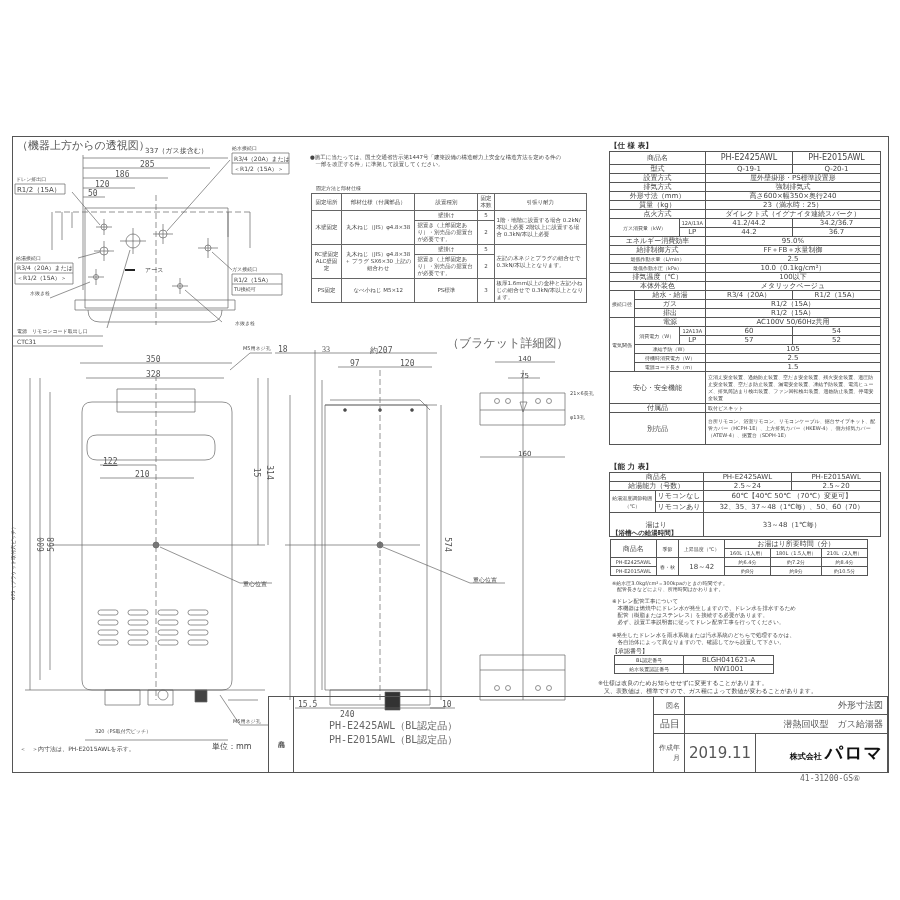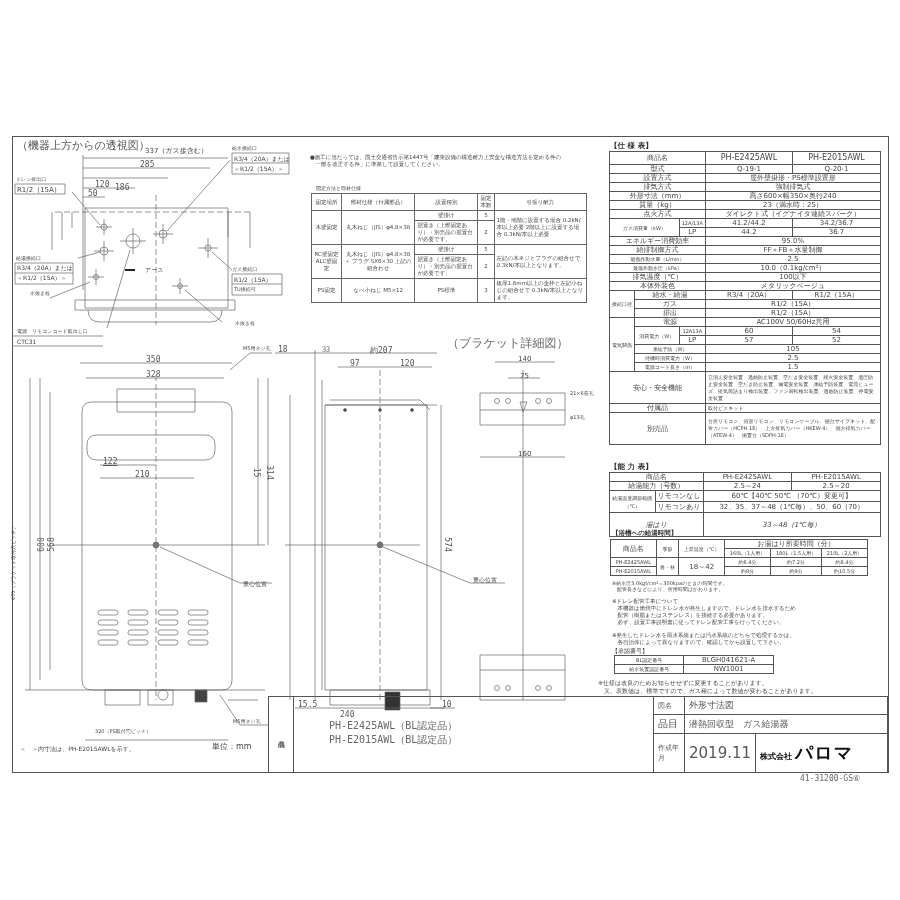--- a/index.html
+++ b/index.html
@@ -9,21 +9,21 @@
   .t{font-size:7px;white-space:nowrap;color:#444;}
   .tm{font-size:8px;white-space:nowrap;color:#555;font-family:"DejaVu Sans Mono",monospace;}
   table{border-collapse:collapse;}
   .spec td{border:1px solid #555;font-size:7px;line-height:8px;padding:0 2px;text-align:center;color:#444;white-space:nowrap;}
   .spec td.small{font-size:5px;}
   .spec td.ml{white-space:normal;text-align:left;font-size:5px;line-height:7px;}
   .fix td{border:1px solid #666;font-size:5.5px;line-height:7px;padding:1px 2px;text-align:center;color:#444;}
   .fix td.left{text-align:left;}
   .sect{font-size:7.5px;font-weight:bold;color:#333;}
   .note{font-size:6px;line-height:8px;color:#444;white-space:nowrap;}
-  .titleblk td{border:1.5px solid #555;font-size:9px;color:#555;text-align:left;padding:0 4px;}
+  .titleblk td{border:1.5px solid #555;font-size:9px;color:#555;text-align:right;padding:0 4px;}
   svg line, svg path, svg rect, svg circle, svg ellipse{vector-effect:non-scaling-stroke;}
 </style>
 </head>
 <body>
 
 <div class="sheet"></div>
 
 <div class="abs t" style="left:17px;top:138px;font-size:11px;color:#555;">（機器上方からの透視図）</div>
 
 <svg class="abs" style="left:0;top:0;" width="900" height="900">
@@ -176,21 +176,21 @@
     <line x1="480" y1="670" x2="565" y2="670"></line>
     <circle cx="497" cy="688" r="2.5"></circle>
       <circle cx="508" cy="688" r="2.5"></circle>
       <circle cx="538" cy="688" r="2.5"></circle>
       <circle cx="549" cy="688" r="2.5"></circle>
   </g>
 </svg>
 
 <div class="abs t" style="left:145px;top:146px;">337（ガス接含む）</div>
 <div class="abs tm" style="left:140px;top:160px;">285</div>
-<div class="abs tm" style="left:115px;top:170px;margin-top:13px;">186</div>
+<div class="abs tm" style="left:115px;top:170px;">186</div>
 <div class="abs tm" style="left:95px;top:180px;">120</div>
 <div class="abs tm" style="left:88px;top:189px;">50</div>
 <div class="abs t" style="left:16px;top:176px;font-size:5px;">ドレン排出口</div>
 <div class="abs t" style="left:17px;top:185px;">R1/2（15A）</div>
 <div class="abs t" style="left:232px;top:145px;font-size:5px;">給水接続口</div>
 <div class="abs t" style="left:234px;top:155px;font-size:6px;">R3/4（20A）または</div>
 <div class="abs t" style="left:234px;top:165px;font-size:6px;">＜R1/2（15A）＞</div>
 <div class="abs t" style="left:16px;top:255px;font-size:5px;">給湯接続口</div>
 <div class="abs t" style="left:17px;top:264px;font-size:6px;">R3/4（20A）または</div>
 <div class="abs t" style="left:17px;top:274px;font-size:6px;">＜R1/2（15A）＞</div>
@@ -436,21 +436,21 @@
       </tr>
   <tr style="height:11px;">
         <td rowspan="2" class="small" style="white-space:normal;">給湯温度調節範囲（℃）</td>
         <td>リモコンなし</td>
         <td colspan="2">60℃【40℃ 50℃ （70℃）変更可】</td>
       </tr>
   <tr style="height:11px;">
         <td>リモコンあり</td>
         <td colspan="2">32、35、37～48（1℃毎）、50、60（70）</td>
       </tr>
-  <tr style="height:24px;font-style:italic;">
+  <tr style="height:24px;">
         <td colspan="2">湯はり</td>
         <td colspan="2">33～48（1℃毎）</td>
       </tr>
 </tbody>
   </table>
 
 <div class="abs sect" style="left:612px;top:529px;font-size:6.5px;">【浴槽への給湯時間】</div>
 <table class="spec abs" style="left:610px;top:539px;width:258px;">
   <tbody>
       <tr>

